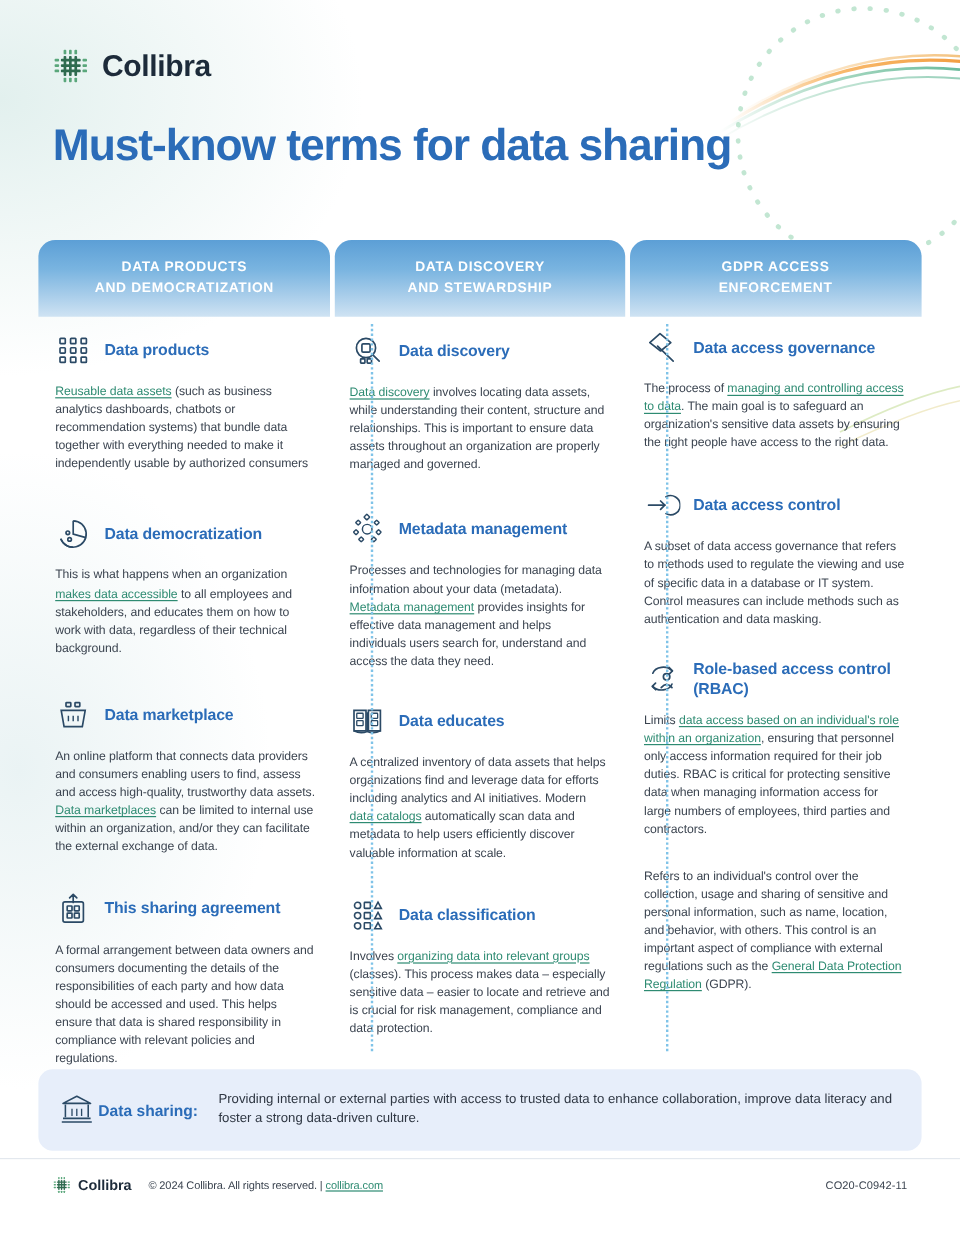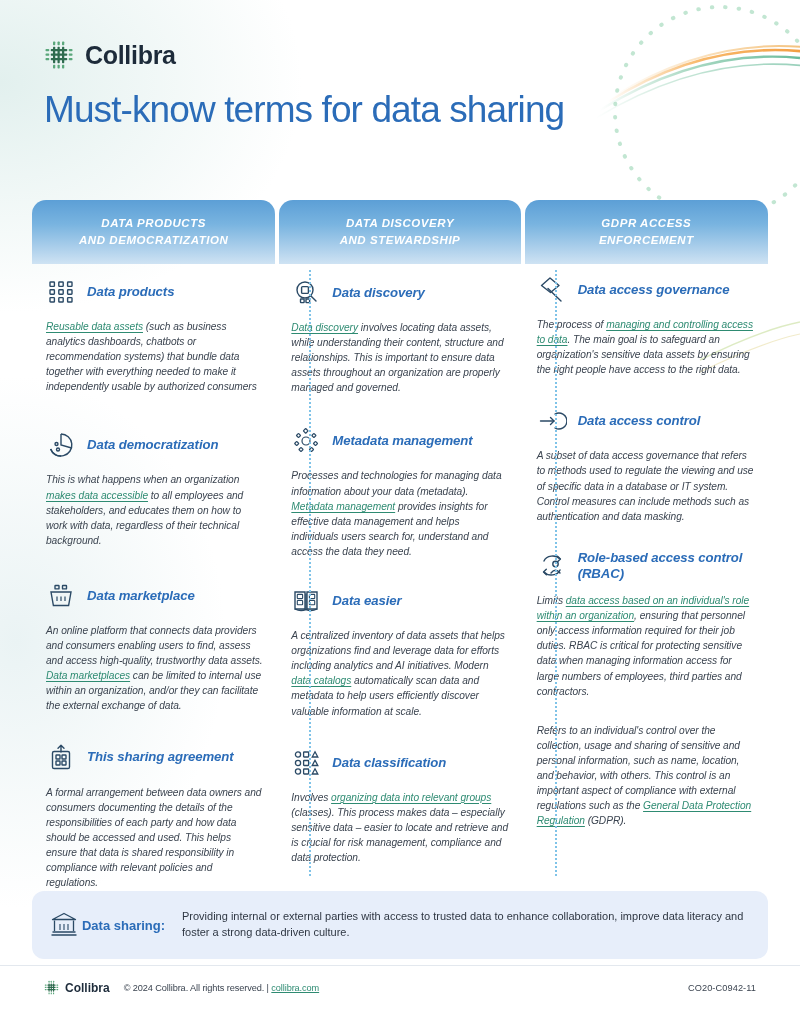--- a/index.html
+++ b/index.html
@@ -32,35 +32,34 @@
     display: flex; align-items: center; gap: 11px;
   }
   .brand-mark { width: 30px; height: 30px; display: block; }
   .brand-name {
     font-size: 25px; font-weight: bold; color: #1d2b3a;
     letter-spacing: -0.3px;
   }
 
   .page-title {
     position: absolute;
-    left: 44px; top: 89px;
+    left: 44px; top: 100px;
     font-size: 37px;
-    font-weight: normal;
+    font-weight: bold;
     color: #2b6cb8;
     letter-spacing: -0.9px;
   }
 
   
   .board {
     position: absolute;
     left: 32px; top: 200px;
     width: 736px;
     height: 682px;
     display: flex;
-    font-style: italic;
   }
 
   .col {
     position: relative;
     flex: 1 1 0;
     padding: 0 14px;
   }
 
   .col-head {
     position: absolute;
@@ -412,21 +411,21 @@
                 <path d="M15 7.5 V23.5"></path>
                 <path d="M4 6 H14 V23 H4 Z"></path>
                 <path d="M16 6 H26 V23 H16 Z"></path>
                 <path d="M4 23 Q 9.5 25.8 15 23.5 Q 20.5 25.8 26 23" fill="none"></path>
                 <rect x="6.3" y="8.4" width="5.3" height="4.2" rx="0.5" stroke-width="1.1"></rect>
                 <rect x="6.3" y="14.5" width="5.3" height="4.2" rx="0.5" stroke-width="1.1"></rect>
                 <rect x="18.4" y="8.4" width="5.3" height="4.2" rx="0.5" stroke-width="1.1"></rect>
                 <rect x="18.4" y="14.5" width="5.3" height="4.2" rx="0.5" stroke-width="1.1"></rect>
               </svg>
             </span>
-            <span class="term-name">Data easier</span>
+            <span class="term-name">Data educates</span>
           </div>
           <p class="term-desc">A centralized inventory of data assets that helps organizations find and leverage data for efforts including analytics and AI initiatives. Modern <a class="lnk" href="#">data catalogs</a> automatically scan data and metadata to help users efficiently discover valuable information at scale.</p>
         </div>
 
         <div class="term">
           <div class="term-head">
             <span class="term-icon">
               <svg viewBox="0 0 30 30" fill="none" stroke="#2b4a66" stroke-width="1.3">
                 <circle cx="7" cy="6.5" r="2.6"></circle>
                   <rect x="12.6" y="4" width="5" height="5" rx="0.5"></rect>

